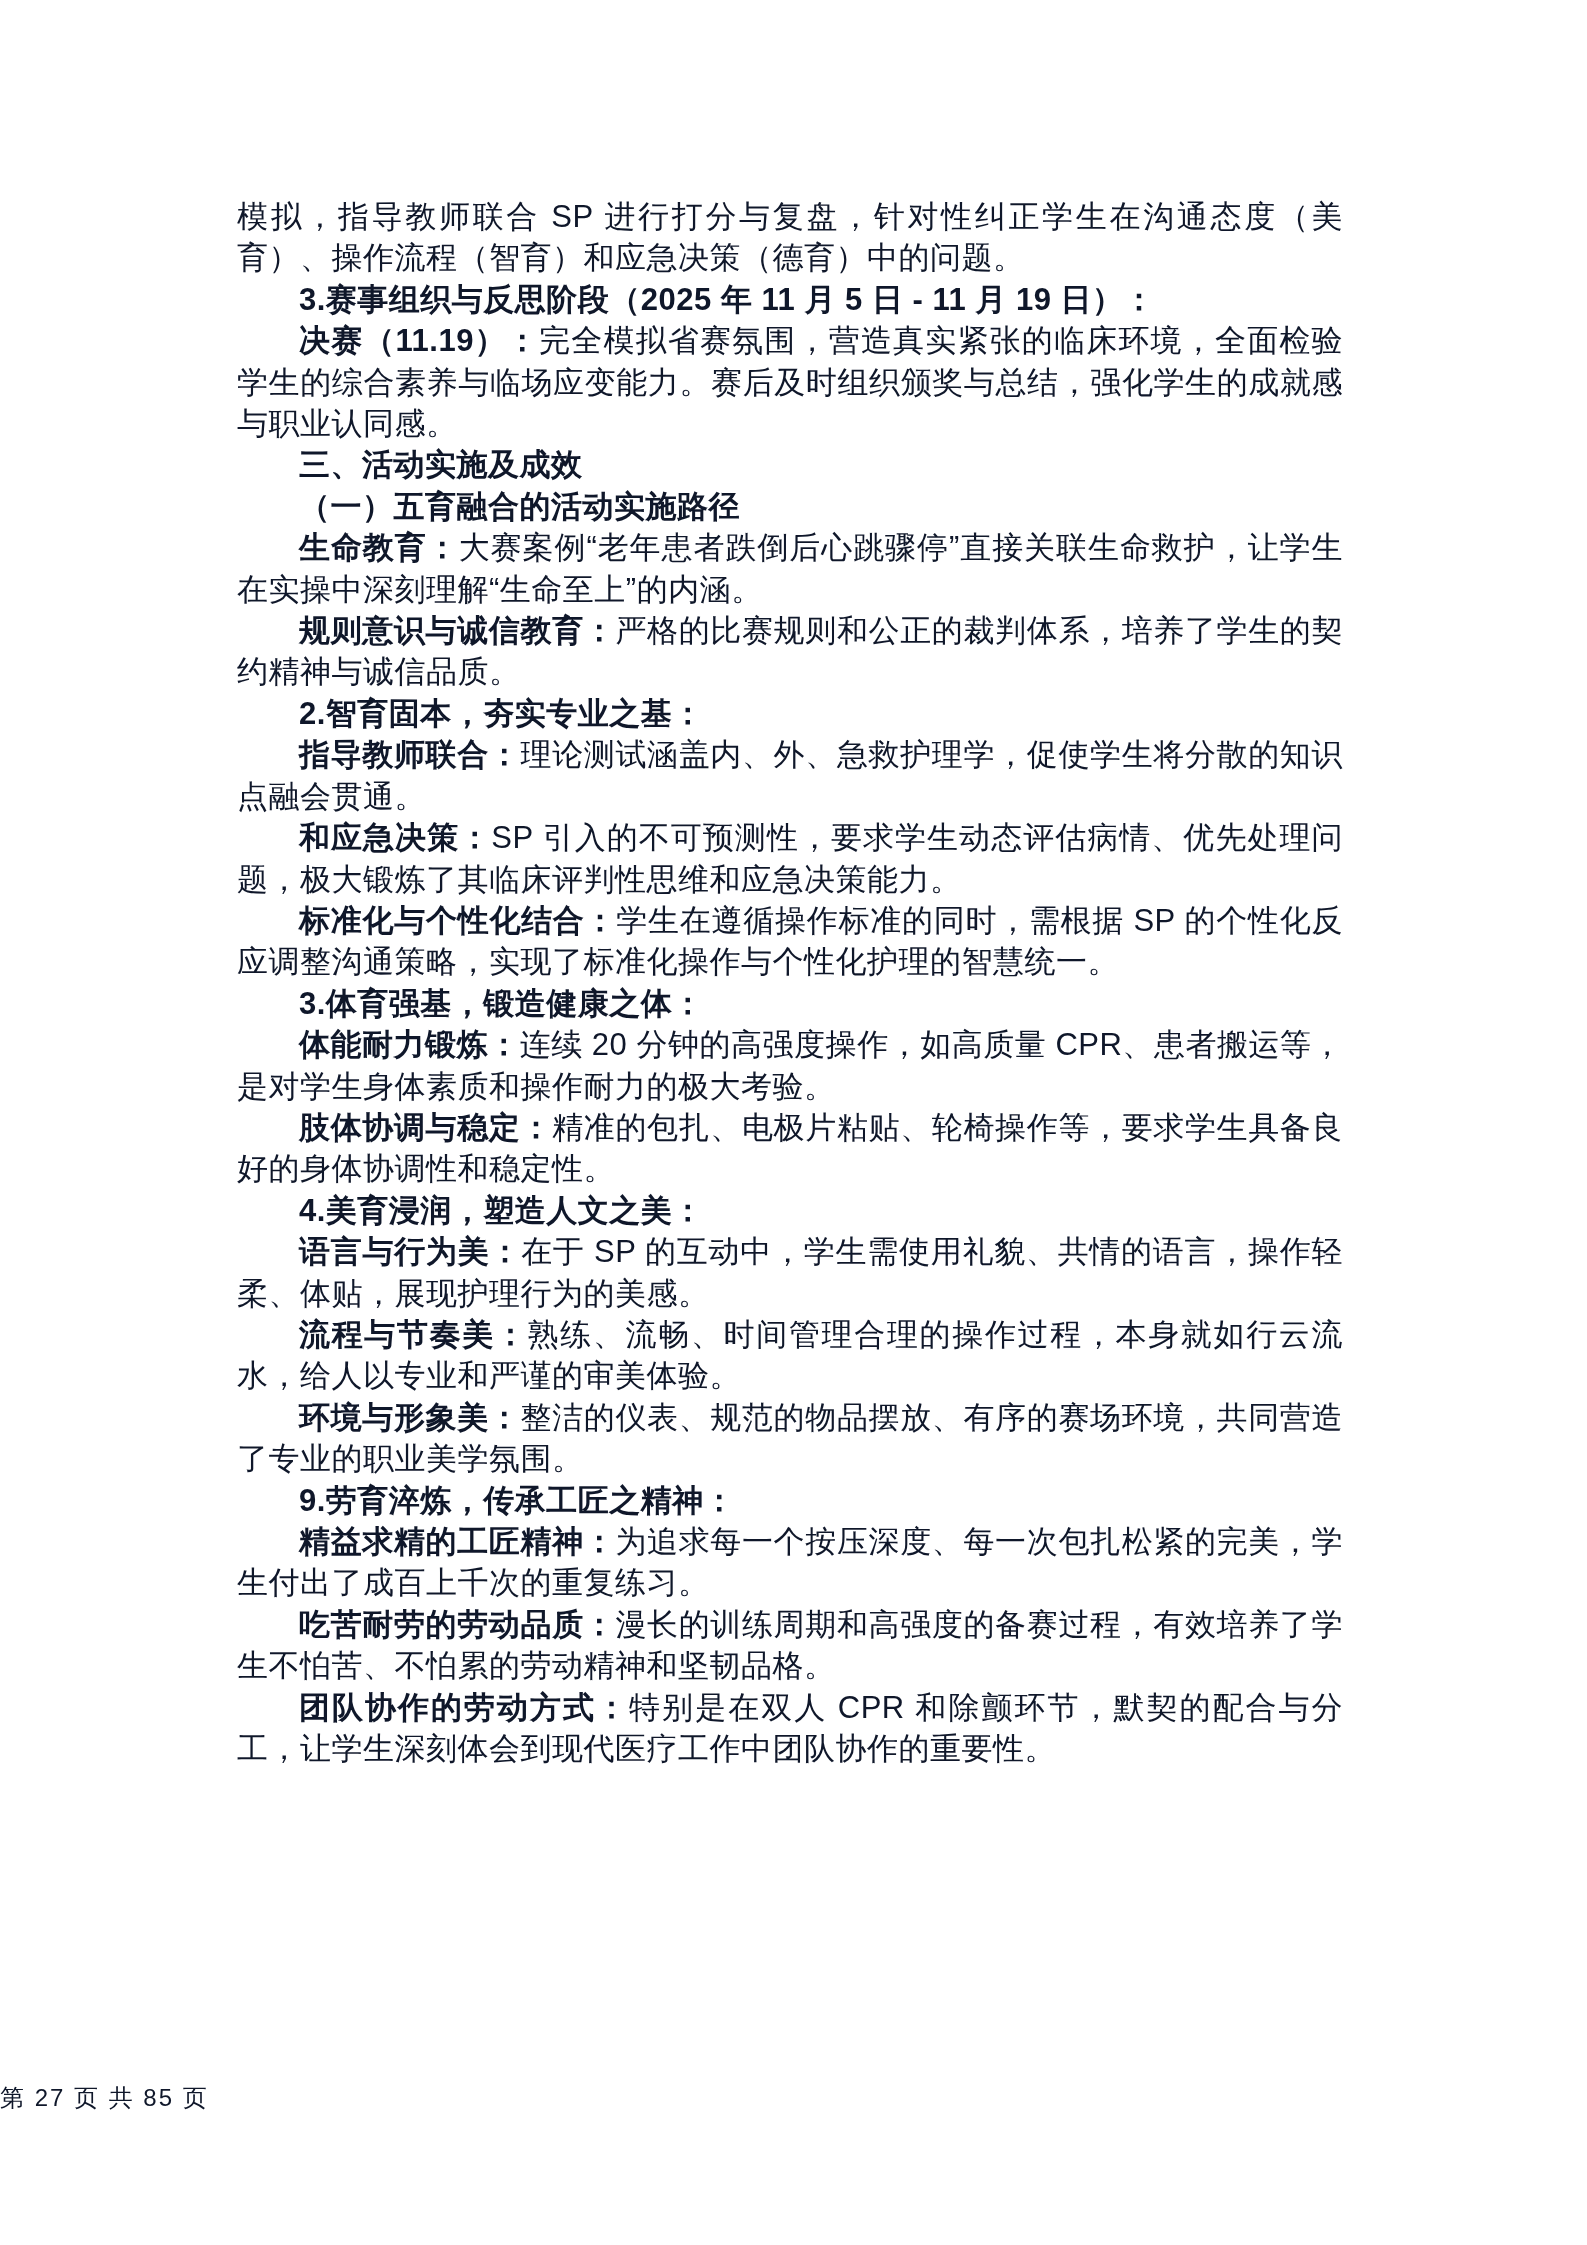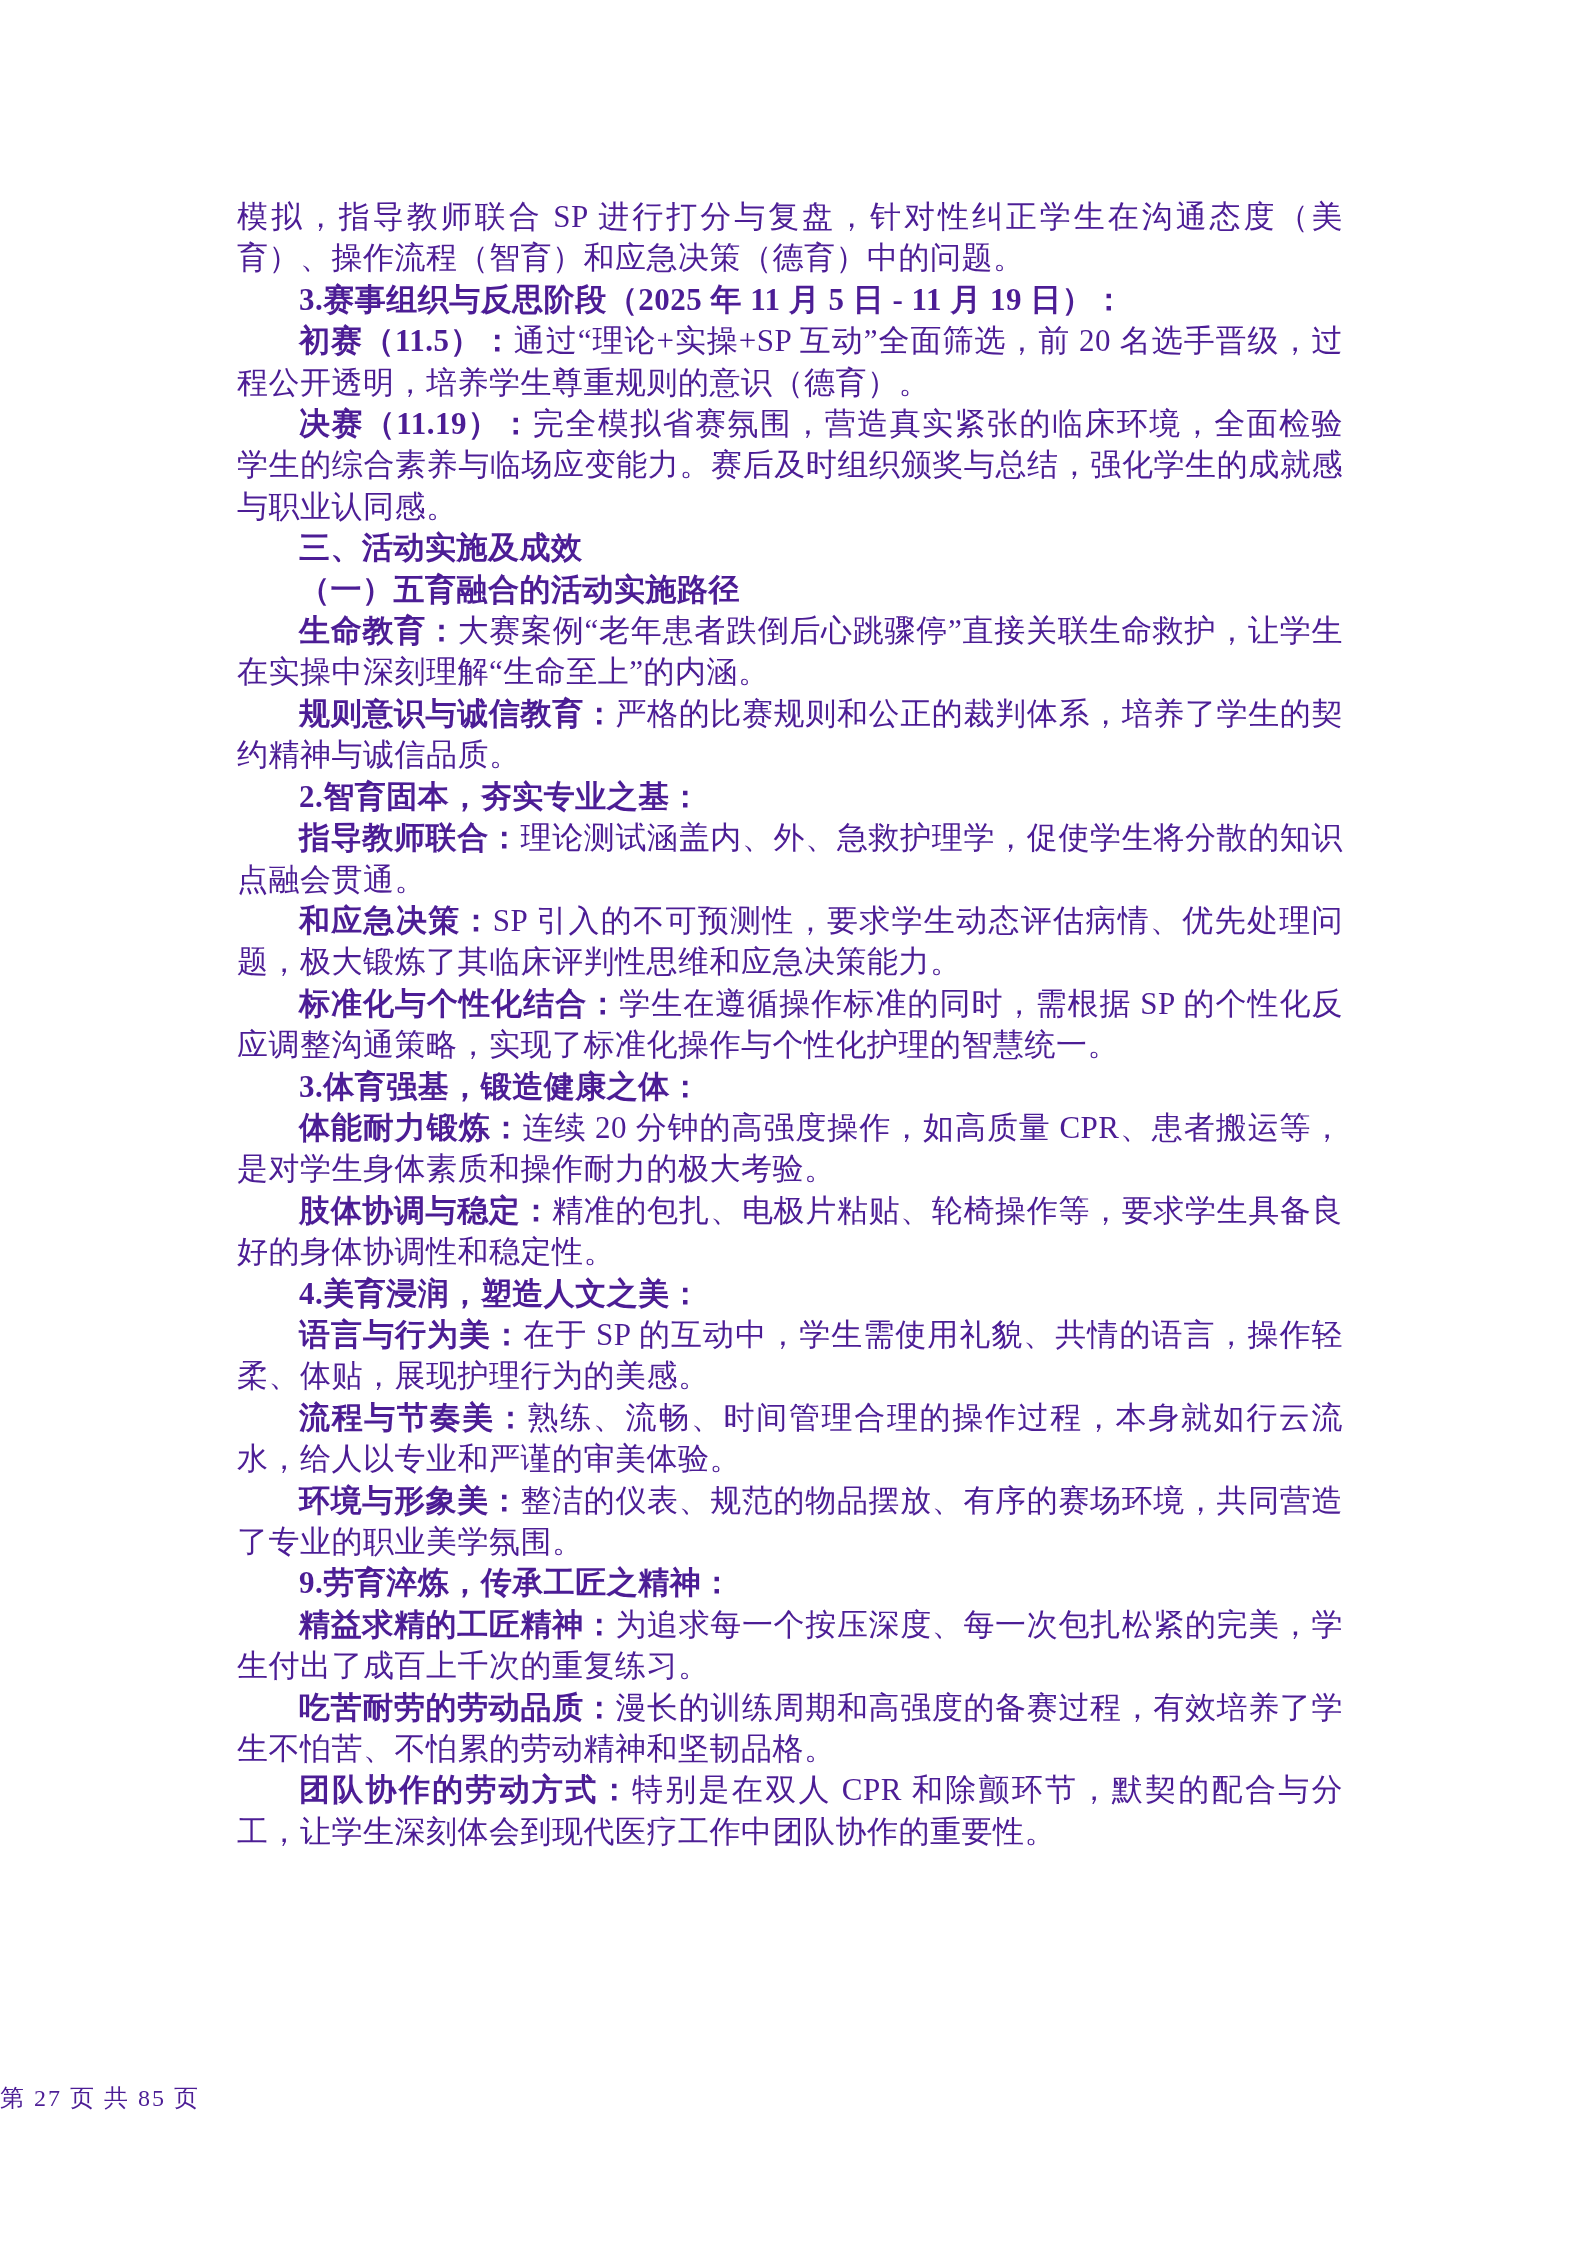--- a/index.html
+++ b/index.html
@@ -6,22 +6,22 @@
     margin: 0;
     padding: 0;
     background: #ffffff;
   }
   .page {
     position: relative;
     width: 1587px;
     height: 2245px;
     background: #ffffff;
     overflow: hidden;
-    font-family: Liberation Serif, serif;
-    color: #4c1d95;
+    font-family: Liberation Sans, sans-serif;
+    color: #0f172a;
   }
   .doc-body {
     position: absolute;
     left: 237px;
     top: 196px;
     width: 1106px;
     font-size: 31px;
     line-height: 41.4px;
     text-align: justify;
     text-justify: inter-ideograph;
@@ -54,21 +54,20 @@
 </head>
 <body>
 
 <div class="page">
 
   <div class="doc-body" id="doc-body">
   <p class="body"><span class="ptext">模拟，指导教师联合 SP 进行打分与复盘，针对性纠正学生在沟通态度（美育）、操作流程（智育）和应急决策（德育）中的问题。</span></p>
 
   <p class="heading indent"><span class="ptext">3.赛事组织与反思阶段（2025 年 11 月 5 日 - 11 月 19 日）：</span></p>
 
-  <p class="body indent"><strong class="label">初赛（11.5）：</strong><span class="ptext">通过“理论+实操+SP 互动”全面筛选，前 20 名选手晋级，过程公开透明，培养学生尊重规则的意识（德育）。</span></p>
 
   <p class="body indent"><strong class="label">决赛（11.19）：</strong><span class="ptext">完全模拟省赛氛围，营造真实紧张的临床环境，全面检验学生的综合素养与临场应变能力。赛后及时组织颁奖与总结，强化学生的成就感与职业认同感。</span></p>
 
   <p class="heading indent"><span class="ptext">三、活动实施及成效</span></p>
 
   <p class="heading indent"><span class="ptext">（一）五育融合的活动实施路径</span></p>
 
 
   <p class="body indent"><strong class="label">生命教育：</strong><span class="ptext">大赛案例“老年患者跌倒后心跳骤停”直接关联生命救护，让学生在实操中深刻理解“生命至上”的内涵。</span></p>
 

